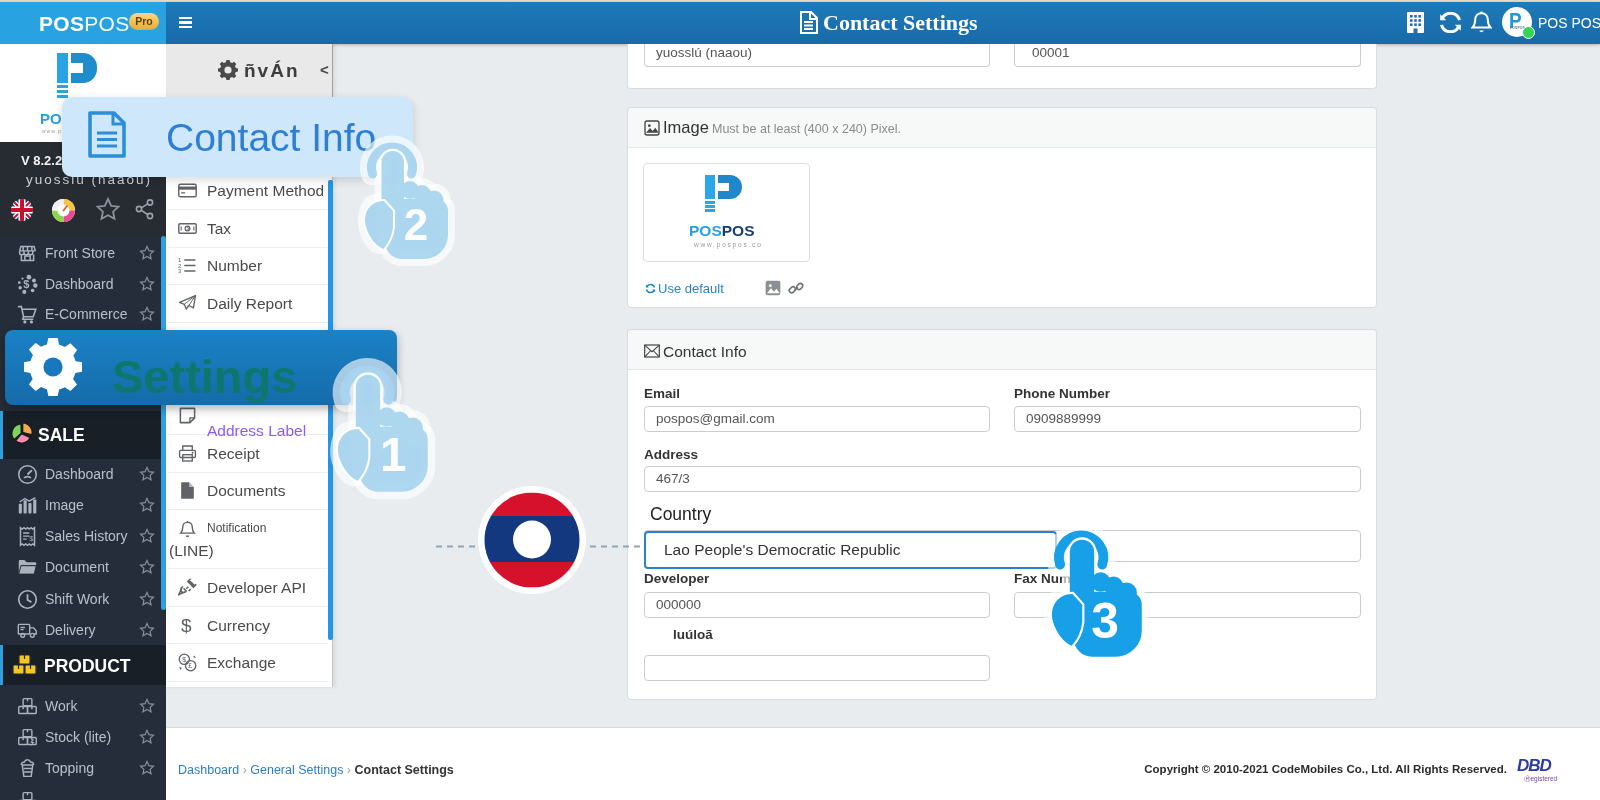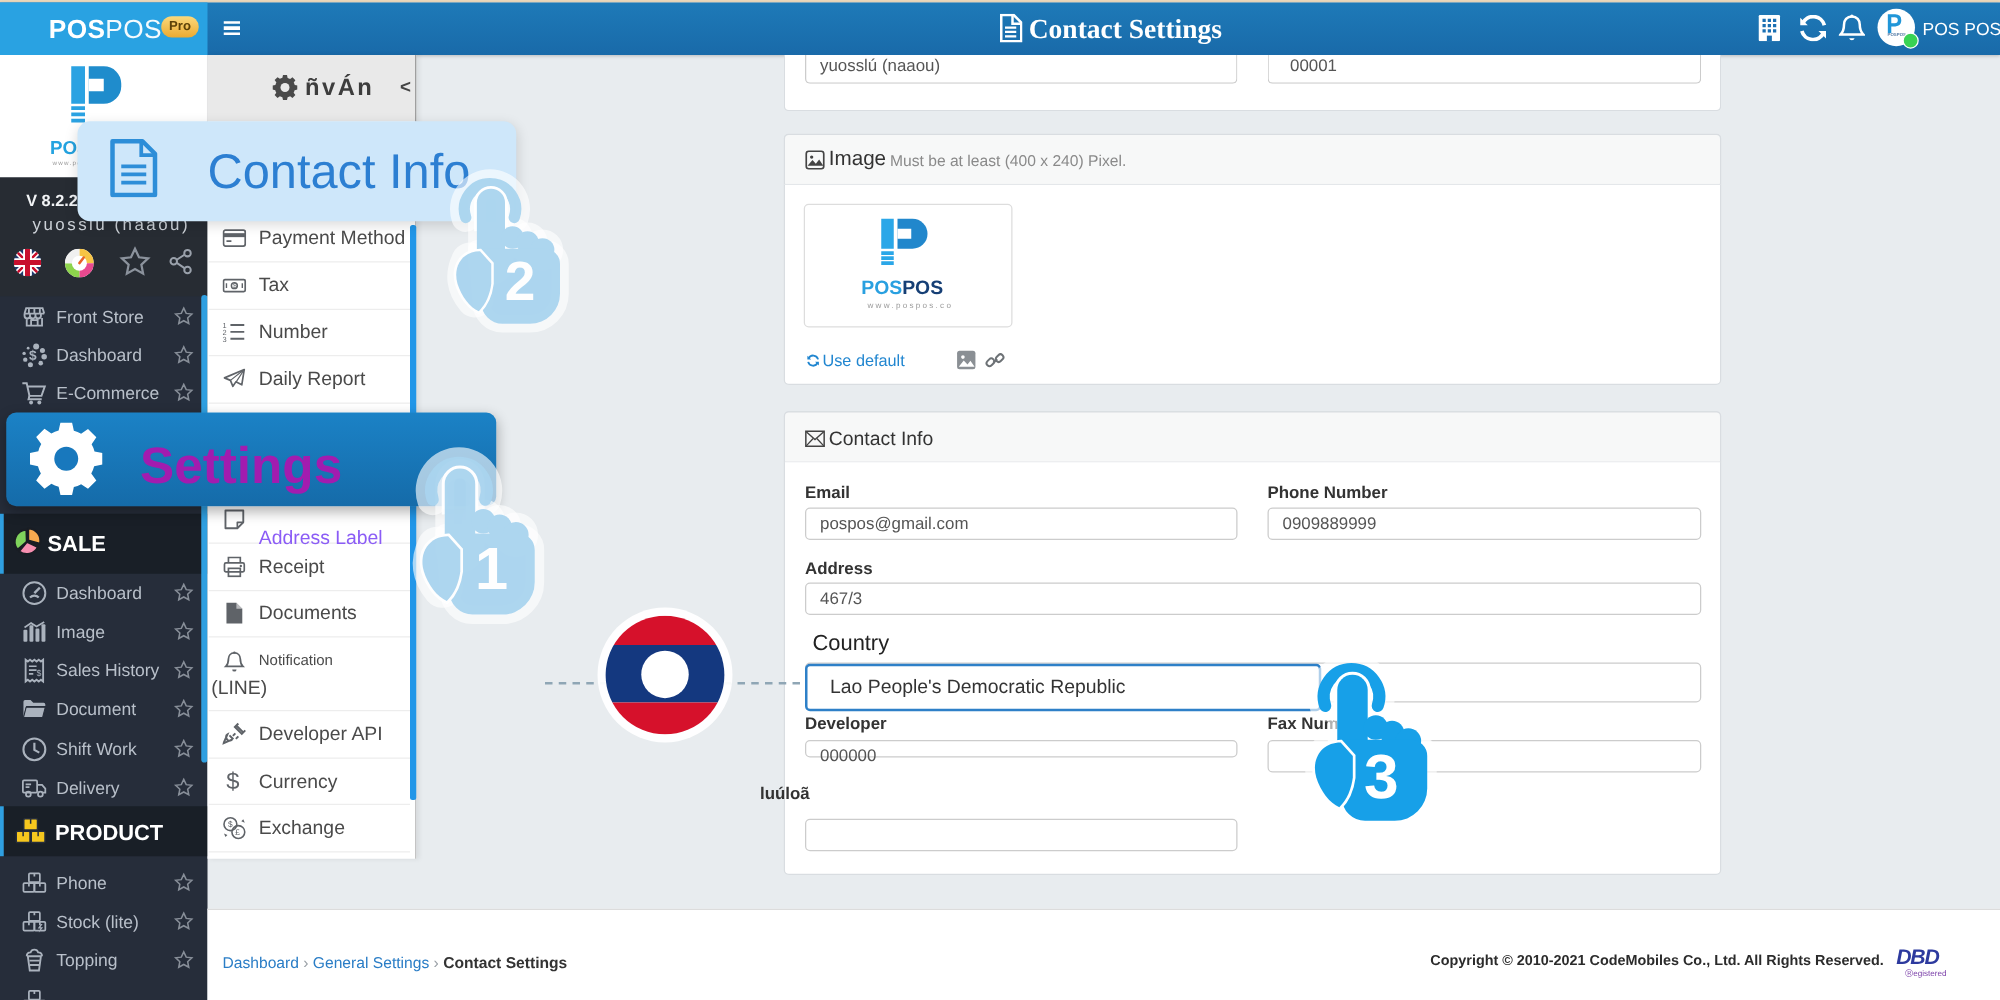--- a/index.html
+++ b/index.html
@@ -237,21 +237,21 @@
         <g fill="#f6c71e" stroke="#262d3a" stroke-width="1.2">
           <rect x="7" y="2" width="11" height="9" rx="1"></rect>
           <rect x="1" y="12" width="11" height="9" rx="1"></rect>
           <rect x="13" y="12" width="11" height="9" rx="1"></rect>
         </g>
         <g stroke="#262d3a" stroke-width="1.2">
           <path d="M12.5 2v4M6.5 12v4M18.5 12v4"></path>
         </g>
       </svg></div>
     <div class="abs" style="left:44px;top:656px;font-size:17.5px;font-weight:bold;color:#fff">PRODUCT</div>
-    <div class="sitem" style="top:697.5px">Phone</div>
+    <div class="sitem" style="top:697.5px">Work</div>
     <div class="sico" style="top:695.5px"><svg width="21" height="21" viewBox="0 0 24 24">
         <g fill="none" stroke="#aab2bd" stroke-width="1.6">
           <rect x="7" y="3" width="10" height="8" rx="1"></rect>
           <rect x="2" y="12" width="10" height="8" rx="1"></rect>
           <rect x="12" y="12" width="10" height="8" rx="1"></rect>
           <path d="M12 3v3M7 12v3M17 12v3"></path>
         </g>
       </svg></div>
     <svg class="abs" style="left:139px;top:697.5px" width="16" height="16" viewBox="0 0 26 25">
       <path d="M13 2l3.2 6.8 7.3.9-5.4 5 1.4 7.2L13 18.3 6.5 21.9l1.4-7.2-5.4-5 7.3-.9z" fill="none" stroke="#878e98" stroke-width="2"></path>
@@ -448,23 +448,23 @@
     <div class="lbl" style="left:1014px;top:386px">Phone Number</div>
     <div class="inp" style="left:644px;top:406px;width:346px;height:26px">pospos@gmail.com</div>
     <div class="inp" style="left:1014px;top:406px;width:347px;height:26px">0909889999</div>
     <div class="lbl" style="left:644px;top:447px">Address</div>
     <div class="inp" style="left:644px;top:466px;width:717px;height:26px">467/3</div>
     <div class="abs" style="left:650px;top:504px;font-size:17.5px;font-weight:normal;color:#222">Country</div>
     <div class="inp" style="left:644px;top:530px;width:717px;height:32px"></div>
     <div class="abs" style="left:644px;top:531px;width:413px;height:38px;background:#fff;border:2px solid #2e80c8;border-radius:4px;font-size:15.5px;color:#333;padding:8px 0 0 18px">Lao People's Democratic Republic</div>
     <div class="lbl" style="left:644px;top:571px">Developer</div>
     <div class="lbl" style="left:1014px;top:571px">Fax Number</div>
-    <div class="inp" style="left:644px;top:592px;width:346px;height:14px">000000</div>
+    <div class="inp" style="left:644px;top:592px;width:346px;height:26px">000000</div>
     <div class="inp" style="left:1014px;top:592px;width:347px;height:26px"></div>
-    <div class="abs" style="left:608px;top:627px;font-size:13.5px;font-weight:bold;color:#333">luúloã</div>
+    <div class="abs" style="left:673px;top:627px;font-size:13.5px;font-weight:bold;color:#333">luúloã</div>
     <div class="inp" style="left:644px;top:655px;width:346px;height:26px"></div>
   </div>
 
 <div class="abs" style="left:166px;top:727px;width:1434px;height:73px;background:#fff;border-top:1px solid #dcdcdc"></div>
 <div class="abs" style="left:178px;top:763px;font-size:12.5px;color:#2a7dc6">Dashboard <span style="color:#9aa0a6">›</span> General Settings <span style="color:#9aa0a6">›</span> <span style="color:#333;font-weight:bold">Contact Settings</span></div>
 <div class="abs" style="left:900px;top:763px;width:607px;text-align:right;font-size:11.5px;font-weight:bold;color:#2b2b2b">Copyright © 2010-2021 CodeMobiles Co., Ltd. All Rights Reserved.</div>
 <div class="abs" style="left:1517px;top:756px;font-size:17px;font-weight:bold;font-style:italic;color:#2d3a9e;letter-spacing:-1px">DBD</div>
 <div class="abs" style="left:1524px;top:775px;font-size:6.5px;color:#7a3fa8">Ⓡegistered</div>
 
 <div id="overlays">
@@ -473,21 +473,21 @@
       <path d="M3 2h24l10 10v33H3z" fill="none" stroke="#2d8ed8" stroke-width="3.6" stroke-linejoin="round"></path>
       <path d="M26 2v11h11" fill="none" stroke="#2d8ed8" stroke-width="3"></path>
       <path d="M10 22h20M10 28.5h20M10 35h20" stroke="#2d8ed8" stroke-width="3"></path>
     </svg>
     <div class="abs" style="left:166px;top:116px;font-size:39px;color:#2c7fd2">Contact Info</div>
     <div class="abs" style="left:5px;top:330px;width:392px;height:75px;background:linear-gradient(#1b82c6,#156ba9);border-radius:8px;box-shadow:0 4px 10px rgba(0,0,0,.3)"></div>
     <svg class="abs" style="left:24px;top:338px" width="58" height="58" viewBox="0 0 20 20">
       <path d="M8.4 0h3.2l.5 2.3a8 8 0 0 1 2 .8L16 1.8l2.3 2.3-1.3 1.9a8 8 0 0 1 .8 2l2.2.4v3.2l-2.3.5a8 8 0 0 1-.8 2l1.4 1.9-2.3 2.3-1.9-1.3a8 8 0 0 1-2 .8l-.5 2.2H8.4l-.5-2.3a8 8 0 0 1-2-.8l-1.9 1.4-2.3-2.3 1.3-1.9a8 8 0 0 1-.8-2L0 11.6V8.4l2.3-.5a8 8 0 0 1 .8-2L1.7 4l2.3-2.3 1.9 1.3a8 8 0 0 1 2-.8z" fill="#fff"></path>
       <circle cx="10" cy="10" r="3.3" fill="#1878bd"></circle>
     </svg>
-    <div class="abs" style="left:112px;top:349px;font-size:41px;font-weight:bold;color:#a21caf">Settings</div>
+    <div class="abs" style="left:112px;top:349px;font-size:47px;font-weight:bold;color:#0f766e">Settings</div>
     <svg class="abs" style="left:436px;top:545px" width="208" height="3">
       <line x1="0" y1="1.5" x2="208" y2="1.5" stroke="#8fa6b5" stroke-width="2" stroke-dasharray="6,5"></line>
     </svg>
     <svg class="abs" style="left:477px;top:485px" width="110" height="110" viewBox="0 0 110 110">
 <circle cx="55" cy="55" r="54" fill="#fff" opacity=".95"></circle>
 <defs>
         <clipPath id="fc">
           <circle cx="55" cy="55" r="47.5"></circle>
         </clipPath>
       </defs>

